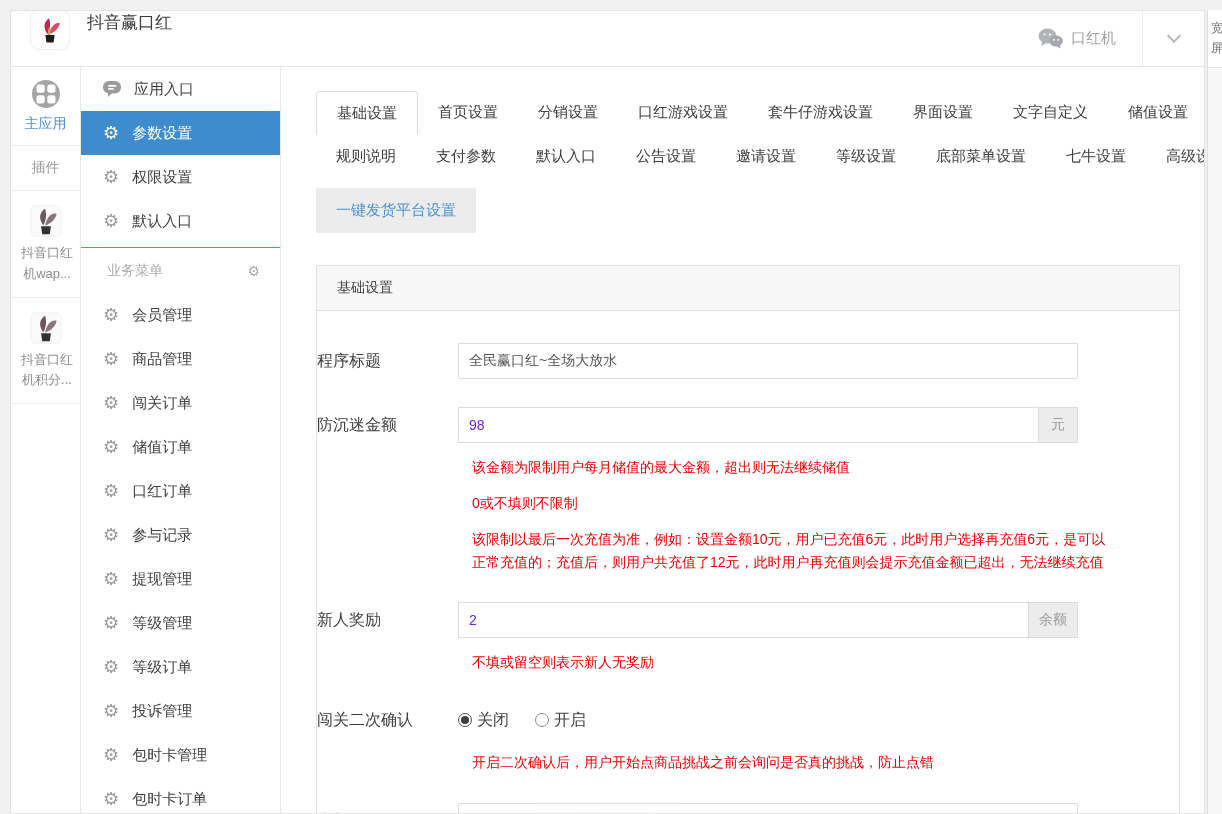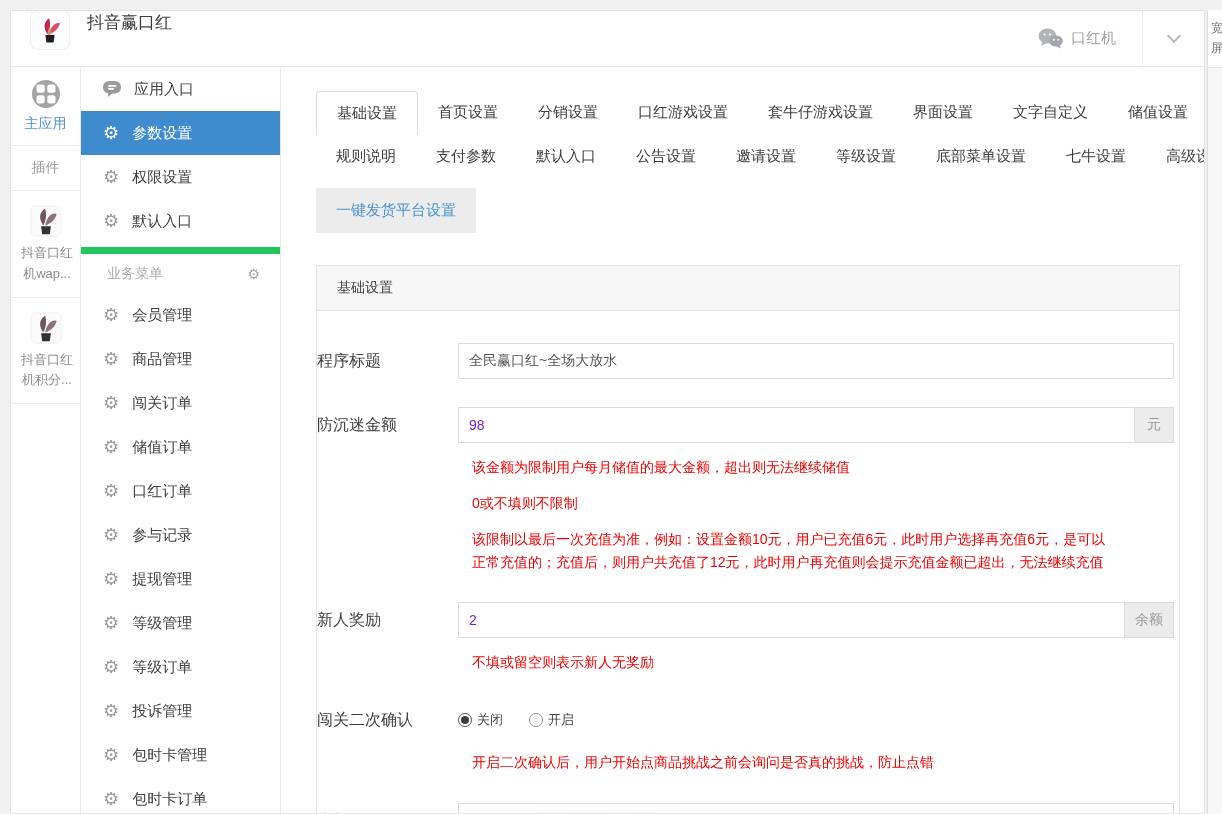--- a/index.html
+++ b/index.html
@@ -35,47 +35,47 @@
   .rail-plugin .pname { display:block; margin-top:6px; font-size:13px; color:#8d8d8d;
     word-break:break-all; line-height:1.6; text-align:center; padding-left:3px; }
   
   .menu { width:200px; border-right:1px solid #e8e8e8; flex:none; overflow:hidden; }
   .m-item { height:44px; display:flex; align-items:center; padding-left:22px; gap:13px;
     font-size:15px; color:#3f3f3f; cursor:pointer; }
   .m-item .gear { font-family:"DejaVu Sans",sans-serif; font-size:18px; color:#9b9b9b; line-height:1; }
   .m-item.selected { background:#3e8bce; color:#fff; }
   .m-item.selected .gear { color:#fff; }
   .m-item .bubble { width:18px; }
-  .menu-sec { border-top:7px solid #22c55e; margin-top:4px; height:46px; display:flex; align-items:center;
+  .menu-sec { border-top:1px solid #22c55e; margin-top:4px; height:46px; display:flex; align-items:center;
     padding:0 20px 0 26px; color:#ababab; font-size:14px; }
   .menu-sec .gear-sm { margin-left:auto; font-family:"DejaVu Sans",sans-serif; font-size:14px; color:#a8a8a8; cursor:pointer; }
   
   .content { flex:1; min-width:0; padding:24px 0 0 35px; overflow:hidden; }
   .tabrow { display:flex; align-items:flex-start; }
   .tab { padding:12px 20px; font-size:15px; color:#3f3f3f; cursor:pointer; white-space:nowrap; }
   .tab.active { border:1px solid #dcdcdc; border-bottom:none; border-radius:4px 4px 0 0; background:#fff; }
   .tab-chip { display:inline-block; margin-top:10px; background:#ececec; color:#4a93cf;
     padding:13px 20px; font-size:15px; cursor:pointer; }
   
   .panel { margin-top:32px; width:864px; border:1px solid #e2e2e2; border-radius:2px; background:#fff; }
   .panel-head { background:#f7f7f7; border-bottom:1px solid #e2e2e2; padding:13px 20px; font-size:14px; color:#3f3f3f; }
   .panel-body { padding:16px 0 40px 0; }
   .frow { display:flex; margin-top:28px; }
   .frow:first-child { margin-top:16px; }
   .flabel { width:141px; flex:none; text-align:left; padding-right:14px; font-size:16px; color:#3f3f3f; line-height:36px; }
-  .fctrl { width:716px; flex:none; }
+  .fctrl { width:620px; flex:none; }
   .inp { width:100%; height:36px; border:1px solid #dcdcdc; border-radius:1px; padding:0 10px;
     font-size:14px; color:#555; font-family:inherit; background:#fff; outline:none; }
   .inp.dim { color:#6d28d9; }
   .igroup { display:flex; }
   .igroup .inp { border-right:none; }
   .iaddon { flex:none; min-width:40px; padding:0 10px; background:#ececec; border:1px solid #dcdcdc;
     color:#9a9a9a; font-size:14px; display:flex; align-items:center; justify-content:center; }
   .help { margin:13px 0 0 155px; color:#f00000; font-size:14px; line-height:1.65; width:640px; }
-  .radios { display:flex; gap:26px; align-items:center; height:36px; font-size:13px; }
+  .radios { display:flex; gap:26px; align-items:center; height:36px; font-size:16px; }
   .radio-opt { display:flex; align-items:center; gap:5px; cursor:pointer; }
   .rdot { width:14px; height:14px; border:1px solid #8d8d8d; border-radius:50%; position:relative; background:#fff; flex:none; }
   .rdot.checked { border-color:#555; }
   .rdot.checked::after { content:""; position:absolute; inset:2px; border-radius:50%; background:#3f3f3f; }
   .fake-inp { width:100%; height:36px; border:1px solid #dcdcdc; padding:0 10px; font-size:14px;
     color:#555; display:flex; align-items:center; background:#fff; cursor:text; }
   .censor { display:inline-block; width:150px; height:22px; margin:0 4px; border-radius:10px;
     background:radial-gradient(ellipse at 35% 50%, #f0f0f0 0%, #ffffff 75%);
     box-shadow:0 0 5px 3px #ffffff; position:relative; }
   .censor::after { content:"··"; position:absolute; right:8px; top:1px; color:#dcdcdc; font-size:12px; }

